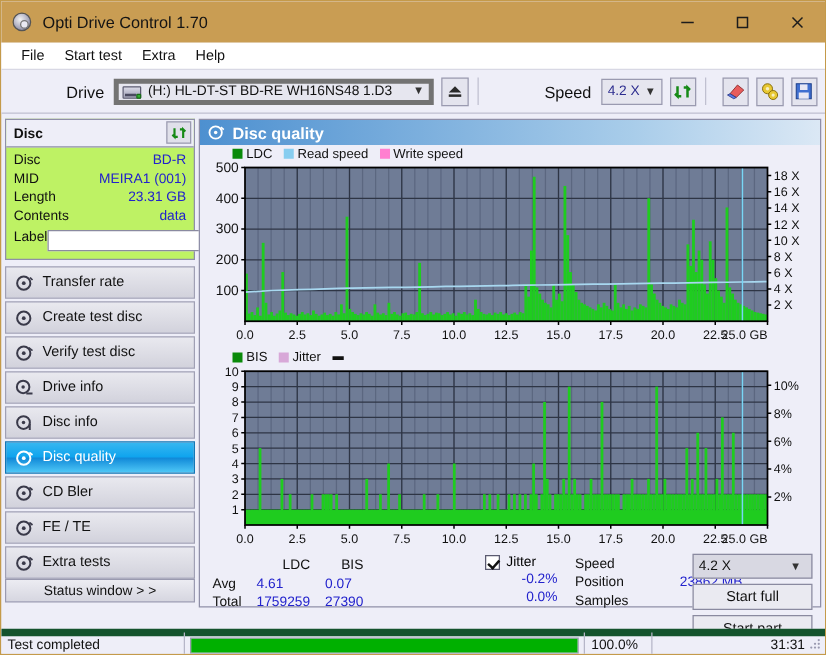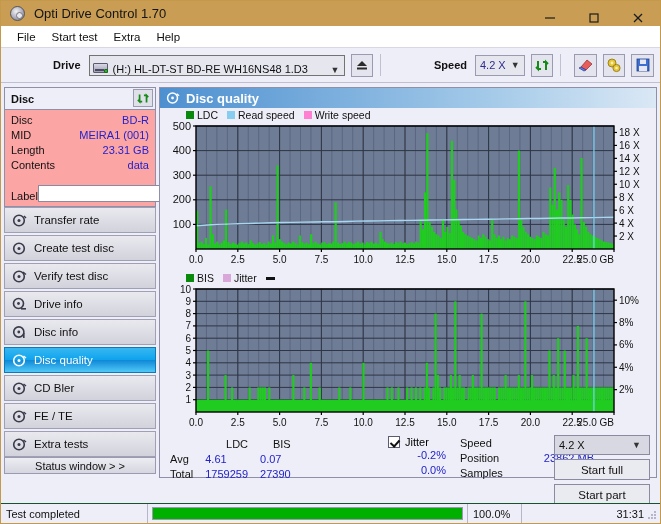--- a/index.html
+++ b/index.html
@@ -13,21 +13,21 @@
   #app {
     position: relative;
     width: 661px; height: 524px;
     background: #eeeef8;
     border: 1px solid #c49a4a;
     overflow: hidden;
   }
 
   
   .titlebar {
-    height: 25px;
+    height: 33px;
     background: #c99d53;
     display: flex;
     align-items: center;
     padding-left: 8px;
     position: relative;
   }
   .title-icon {
     width: 18px; height: 18px;
     margin-right: 7px;
     position: relative;
@@ -72,27 +72,27 @@
   }
 
   
   .toolbar {
     height: 35px;
     background: #eeeef8;
     display: flex; align-items: center;
     padding: 0 6px;
     border-bottom: 1px solid #bfbfd0;
   }
-  .tb-label { font-size: 11px; font-weight: bold; color: #111; margin: 0 8px 0 6px; padding-left: 40px; }
+  .tb-label { font-size: 13px; font-weight: normal; color: #111; margin: 0 8px 0 6px; padding-left: 40px; }
   .drive-combo {
     flex: 0 0 auto;
     width: 256px; height: 21px;
     background: #e6e6ef;
-    border: 1px solid #737373;
-    display: flex; align-items: flex-end;
+    border: 4px solid #737373;
+    display: flex; align-items: flex-start;
     padding-left: 3px;
     font-size: 11px; color: #111;
   }
   .drive-icon {
     width: 16px; height: 14px; margin-right: 4px;
     position: relative; flex: 0 0 auto;
   }
   .drive-icon .body {
     position: absolute; left: 0; top: 2px; width: 15px; height: 10px;
     background: linear-gradient(#d8d8e6, #9f9fb4);
@@ -133,21 +133,21 @@
   .body-row { display: flex; height: 395px; }
 
   
   .leftcol {
     width: 158px;
     padding: 4px 3px 0 3px;
     display: flex; flex-direction: column;
   }
   .disc-box {
     border: 1px solid #8f8fa8;
-    background: #fca5a5;
+    background: #bef264;
   }
   .disc-head {
     height: 22px; display: flex; align-items: center;
     padding-left: 6px; border-bottom: 1px solid #8f8fa8;
     background: #eeeef8;
     position: relative;
   }
   .disc-head-label { font-size: 11px; font-weight: bold; color: #111; }
   .refresh-btn {
     position: absolute; right: 2px; top: 1px;
@@ -156,21 +156,21 @@
     display: flex; align-items: center; justify-content: center;
   }
   .disc-rows { padding: 3px 6px 4px 6px; }
   .disc-row {
     display: flex; justify-content: space-between;
     font-size: 11px; line-height: 15px;
   }
   .disc-key { color: #111; }
   .disc-val { color: #2222cc; text-align: center; }
   .label-row {
-    display: flex; align-items: flex-end; margin-top: 10px;
+    display: flex; align-items: flex-start; margin-top: 3px;
   }
   .label-key { font-size: 11px; color: #111; width: 38px; }
   .label-input {
     flex: 1; height: 17px;
     background: #ffffff; border: 1px solid #8a8aa0;
     margin-right: 3px;
   }
   .disc-btn {
     width: 21px; height: 19px;
     background: #e0e0ea; border: 1px solid #9a9ab0;
@@ -182,20 +182,21 @@
     border: 1px solid #7a7a33;
     position: relative;
   }
   .mini-disc::after {
     content: ""; position: absolute; left: 4.5px; top: 4.5px;
     width: 3px; height: 3px; border-radius: 50%;
     background: #f7f7ef; border: 1px solid #8a8a55;
   }
 
   .nav {
+    margin-top: 5px;
     display: flex; flex-direction: column; gap: 2px;
   }
   .nav-item {
     height: 26px;
     background: linear-gradient(#e9e9ef, #d2d2dc);
     border: 1px solid #a0a0b4;
     display: flex; align-items: center;
     padding-left: 7px;
     font-size: 11.5px; color: #111;
   }
@@ -315,21 +316,21 @@
     background: #eaeaf1; border: 1px solid #8a8aa0;
     display: flex; align-items: center; justify-content: center;
     font-size: 11.5px; color: #111;
   }
 
   
   .statusbar {
     position: absolute; left: 0; bottom: 0;
     width: 659px; height: 20px;
     background: #eeeef8;
-    border-top: 1px solid #14532d;
+    border-top: 6px solid #14532d;
     display: flex; align-items: center;
     font-size: 11px; color: #111;
   }
   .sb-msg { width: 146px; padding-left: 5px; }
   .sb-prog-cell {
     width: 320px; height: 20px;
     border-left: 1px solid #b6b6c8;
     display: flex; align-items: center;
     padding: 0 4px;
   }

